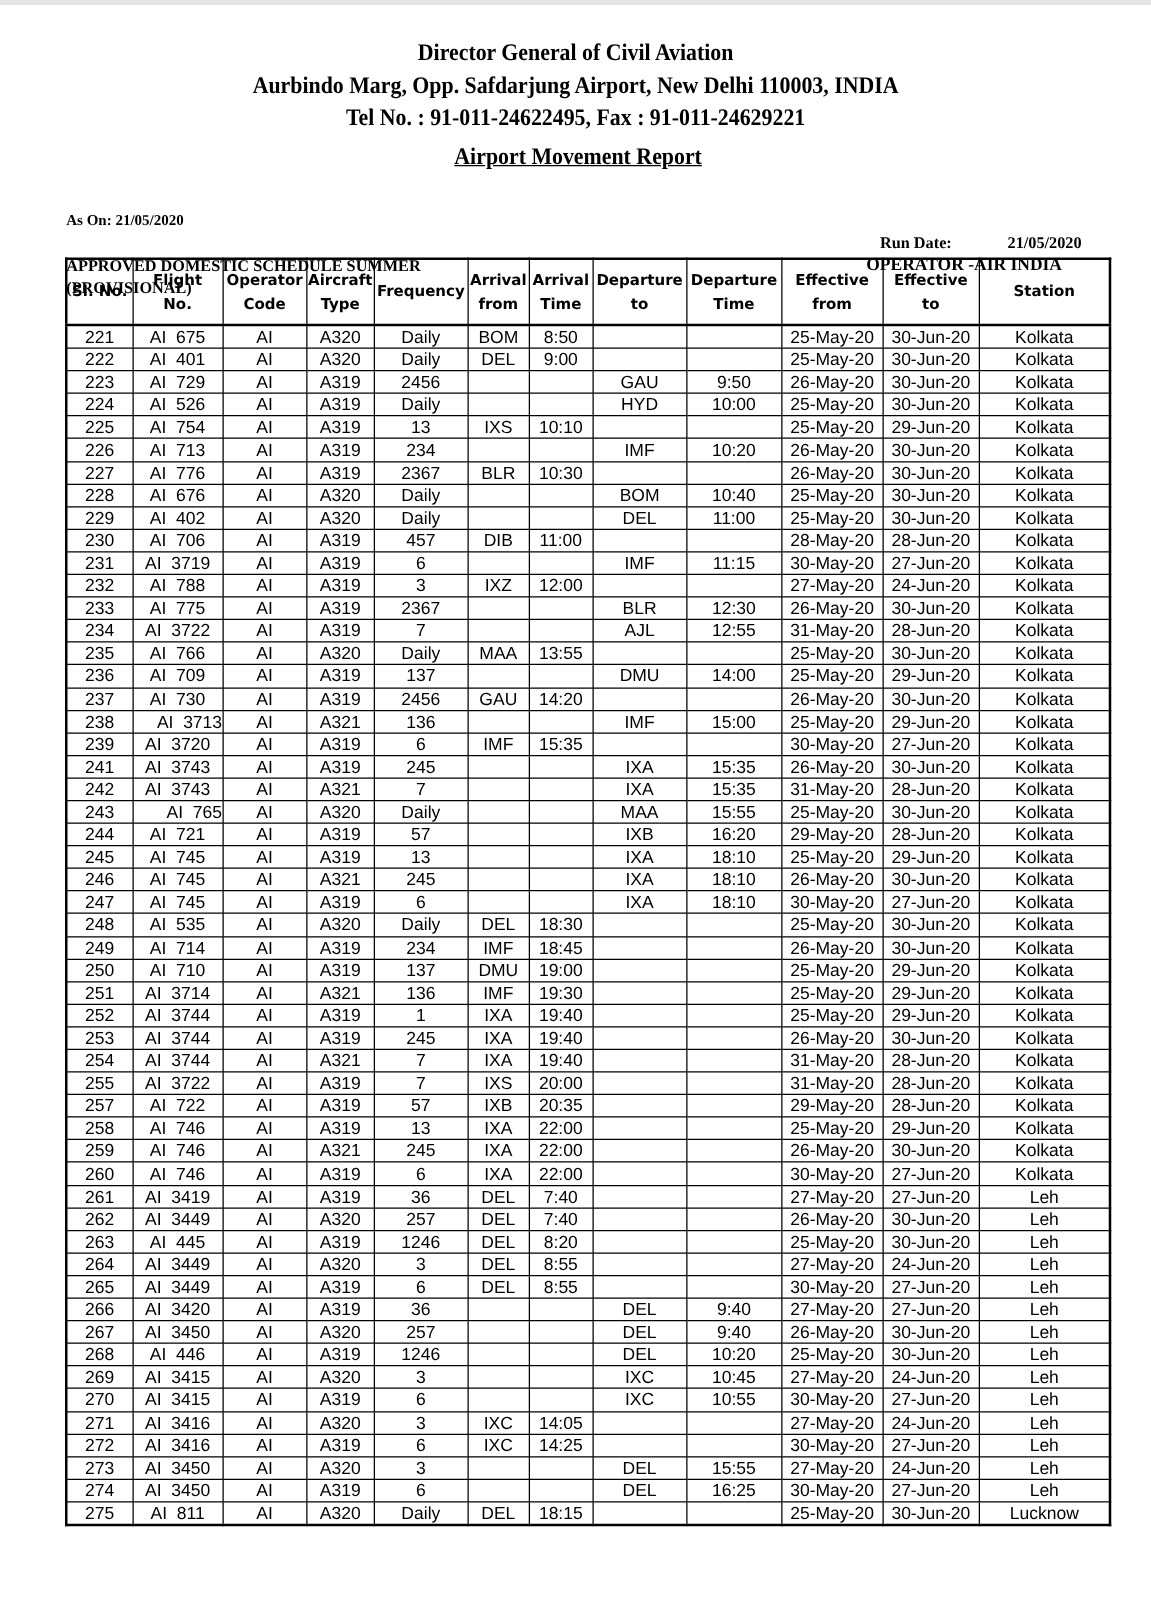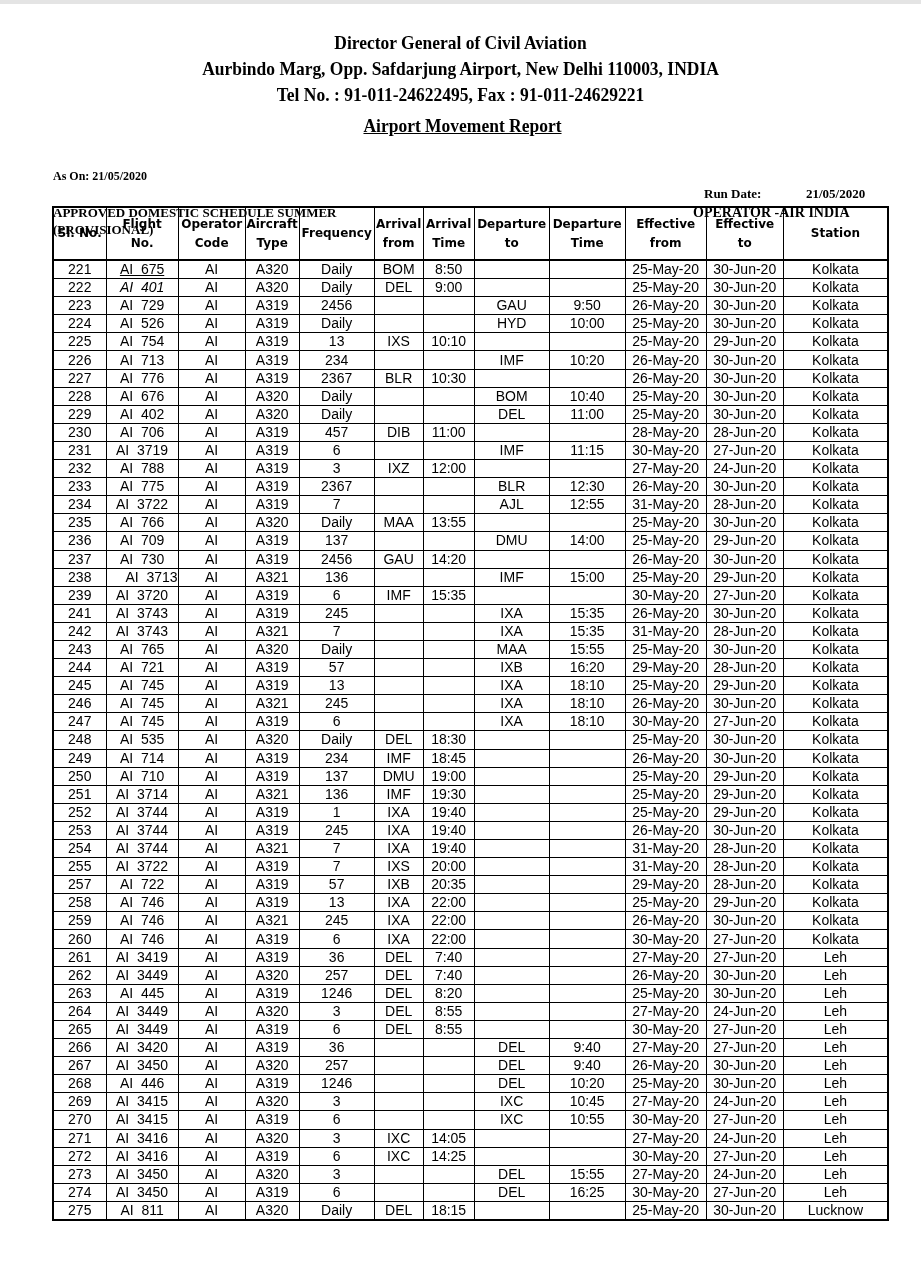--- a/index.html
+++ b/index.html
@@ -84,35 +84,35 @@
         <th><span>Departure</span><br><span>to</span></th>
         <th><span>Departure</span><br><span>Time</span></th>
         <th><span>Effective</span><br><span>from</span></th>
         <th><span>Effective</span><br><span>to</span></th>
         <th><span>Station</span></th>
       </tr>
     </thead>
   <tbody id="body-rows">
       <tr>
         <td>221</td>
-        <td class="fno" style="white-space: pre; text-decoration: underline;">AI  675</td>
+        <td class="fno" style="white-space: pre;">AI  675</td>
         <td>AI</td>
         <td>A320</td>
         <td>Daily</td>
         <td>BOM</td>
         <td>8:50</td>
         <td></td>
         <td></td>
         <td>25-May-20</td>
         <td>30-Jun-20</td>
         <td>Kolkata</td>
       </tr>
       <tr>
         <td>222</td>
-        <td class="fno" style="white-space: pre; font-style: italic;">AI  401</td>
+        <td class="fno" style="white-space: pre;">AI  401</td>
         <td>AI</td>
         <td>A320</td>
         <td>Daily</td>
         <td>DEL</td>
         <td>9:00</td>
         <td></td>
         <td></td>
         <td>25-May-20</td>
         <td>30-Jun-20</td>
         <td>Kolkata</td>
@@ -378,21 +378,21 @@
         <td></td>
         <td></td>
         <td>IXA</td>
         <td>15:35</td>
         <td>31-May-20</td>
         <td>28-Jun-20</td>
         <td>Kolkata</td>
       </tr>
       <tr>
         <td>243</td>
-        <td class="fno" style="white-space: pre;">AI  765</td>
+        <td class="fno" style="white-space: pre; text-align: right;">AI  765</td>
         <td>AI</td>
         <td>A320</td>
         <td>Daily</td>
         <td></td>
         <td></td>
         <td>MAA</td>
         <td>15:55</td>
         <td>25-May-20</td>
         <td>30-Jun-20</td>
         <td>Kolkata</td>

